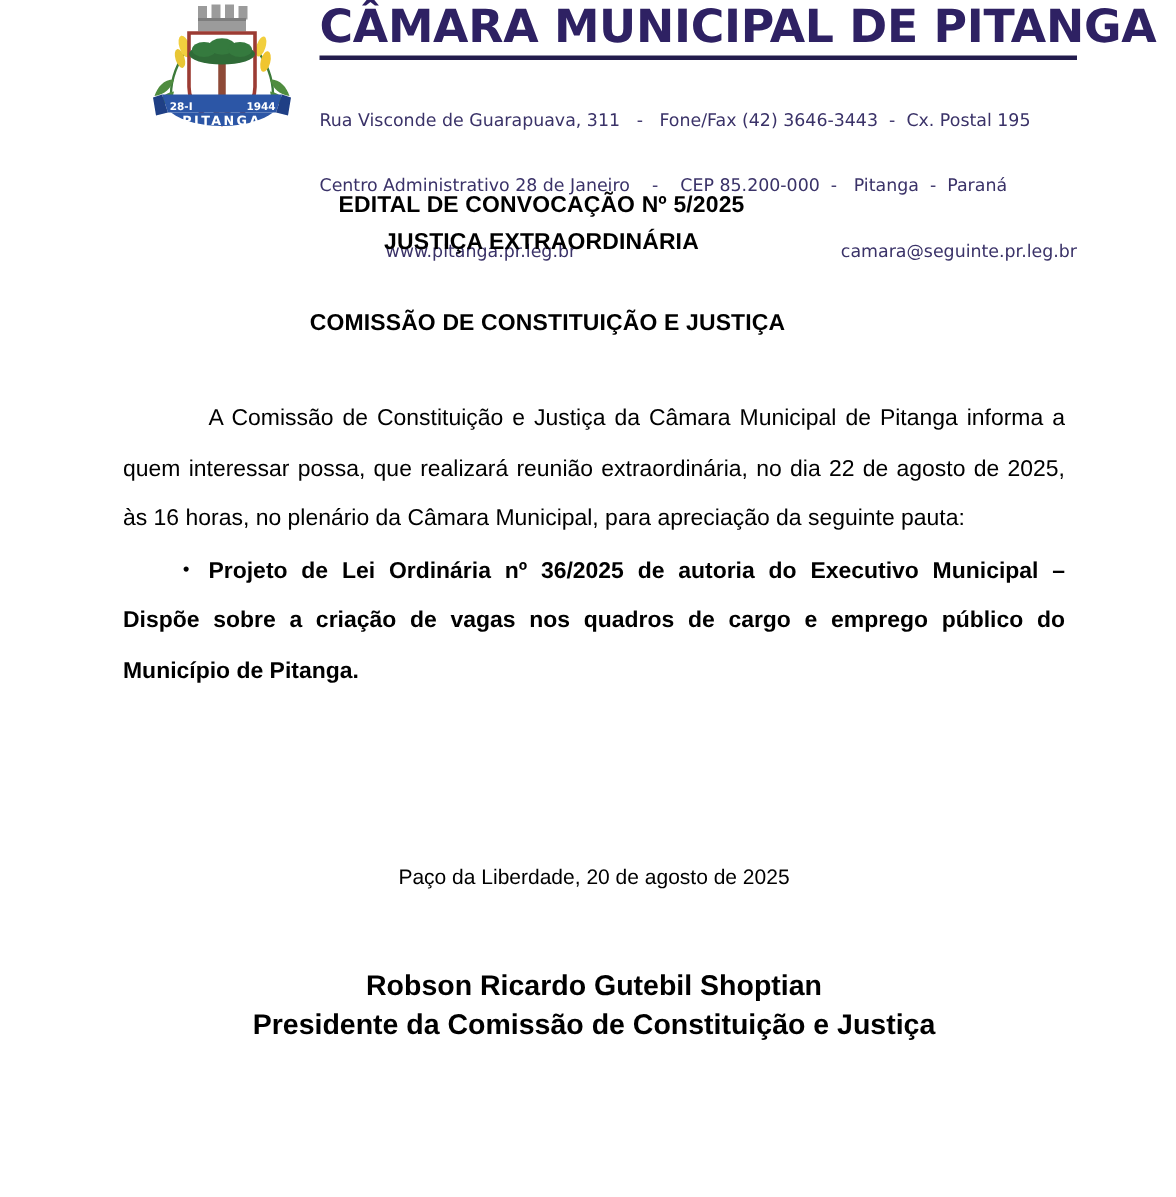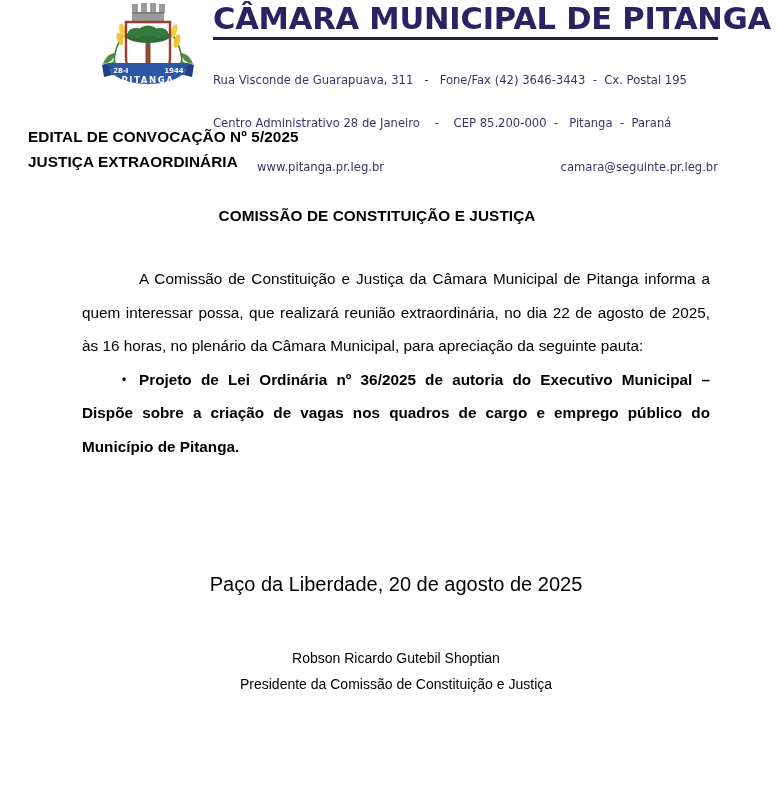--- a/index.html
+++ b/index.html
@@ -80,33 +80,32 @@
     justify-content: space-between;
     margin-left: 44px;
   }
 
   
   .doc-titles {
     position: absolute;
     left: 0;
     top: 124px;
     width: 722px;
-    text-align: left;
-    padding-left: 28px;
+    text-align: center;
   }
   .doc-title-line {
     font-family: "Liberation Sans", sans-serif;
     font-weight: bold;
     font-size: 15.3px;
     line-height: 25px;
     letter-spacing: 0.1px;
   }
   .committee-title {
     position: absolute;
-    left: 16px;
+    left: 4px;
     top: 207px;
     width: 722px;
     text-align: center;
     font-family: "Liberation Sans", sans-serif;
     font-weight: bold;
     font-size: 15.3px;
     letter-spacing: 0.1px;
   }
 
   
@@ -153,36 +152,36 @@
     text-indent: 57px;
   }
 
   .place-date {
     position: absolute;
     left: 82px;
     top: 568px;
     width: 628px;
     text-align: center;
     font-family: "Liberation Sans", sans-serif;
-    font-size: 20px;
+    font-size: 14px;
     line-height: 33.5px;
   }
 
   
   .signature {
     position: absolute;
     left: 82px;
     top: 645px;
     width: 628px;
     text-align: center;
   }
   .sig-line {
     font-family: "Liberation Sans", sans-serif;
-    font-weight: normal;
-    font-size: 14px;
+    font-weight: bold;
+    font-size: 19px;
     line-height: 26px;
   }
 
   
   .vstamp {
     position: absolute;
     left: 730px;
     top: 0;
     width: 54px;
     height: 798px;

